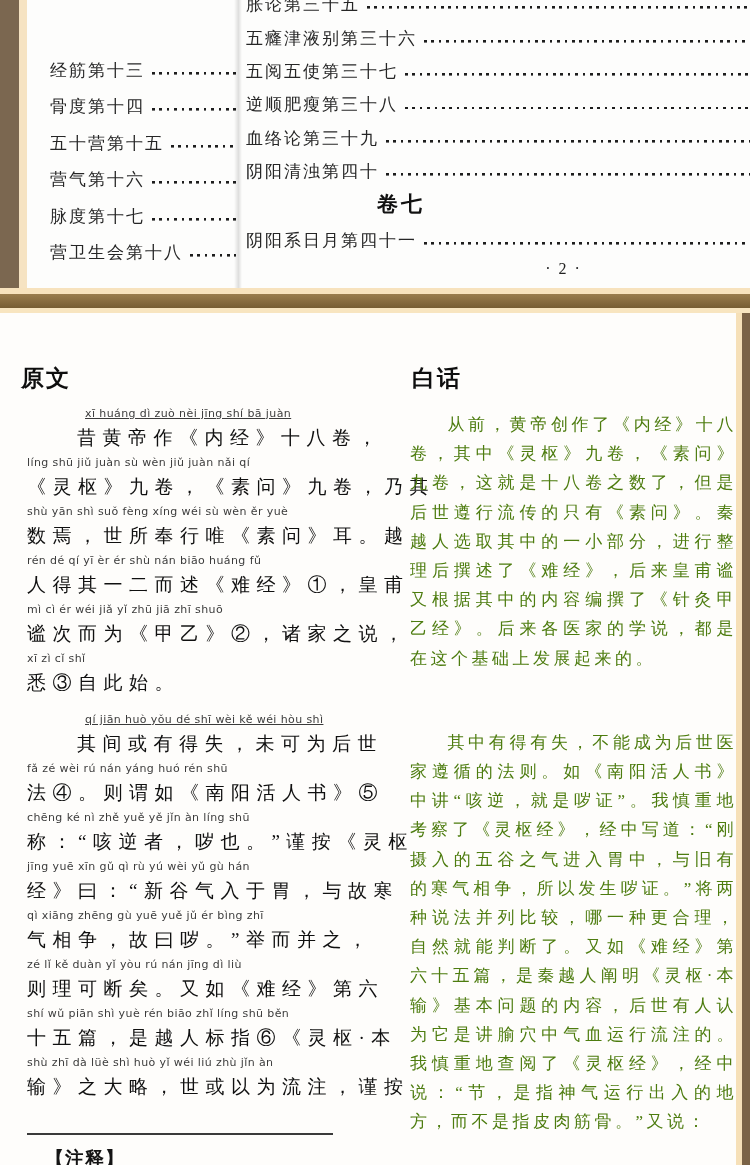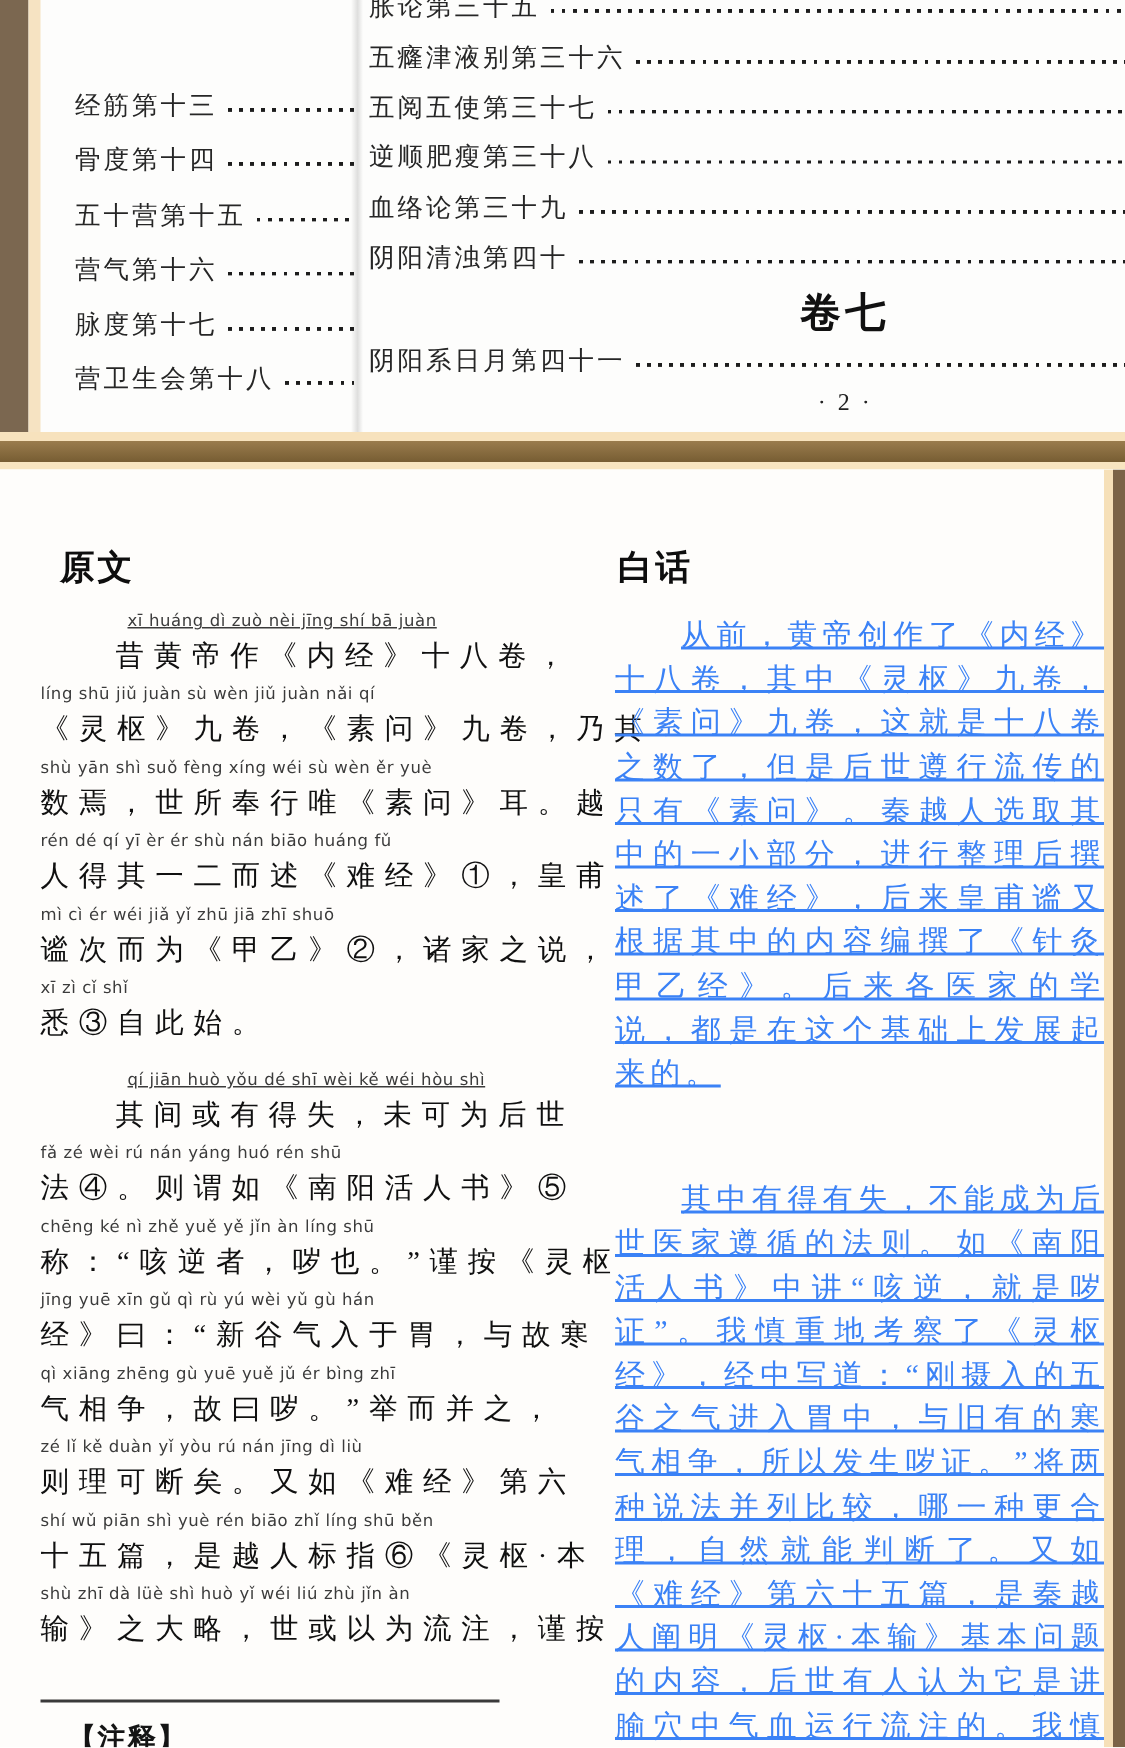--- a/index.html
+++ b/index.html
@@ -22,53 +22,53 @@
   .toc-right-after .toc-row { height:33.4px; }
 
   .toc-row { display:flex; align-items:center; overflow:hidden; }
   .toc-label { white-space:nowrap; font-size:17px; letter-spacing:2px; color:#262626; }
   .toc-leader { flex:1; height:3px; margin-left:7px; margin-top:6px;
                 background-image:repeating-linear-gradient(to right,#1d1d1d 0 2.6px, transparent 2.6px 7.4px);
                 background-repeat:repeat-x; background-position:left center; background-size:auto 2.6px;
                 background-clip:content-box; }
 
   .volume-header { position:absolute; left:246px; top:190px; width:504px; padding-left:131px;
-                   text-align:center; font-family:"DejaVu Sans","Liberation Sans",sans-serif;
-                   font-weight:bold; font-size:27px; letter-spacing:3px; color:#111; }
+                   font-family:"DejaVu Sans","Liberation Sans",sans-serif;
+                   font-weight:bold; font-size:21px; letter-spacing:3px; color:#111; }
   .toc-page-number { position:absolute; left:246px; top:260px; width:504px; padding-left:131px;
                      text-align:center; font-size:16px; color:#222; letter-spacing:2px; }
 
   
   .sep-cream-top    { position:absolute; left:0; top:288px; width:750px; height:6px; background:#f7e2bd; }
   .sep-band         { position:absolute; left:0; top:294px; width:750px; height:14px;
                       background:linear-gradient(#9a7c4d,#775d33); }
   .sep-cream-bottom { position:absolute; left:0; top:308px; width:750px; height:5px; background:#f8e5c0; }
 
   
   .content-page { position:absolute; left:0; top:313px; width:750px; height:852px; background:#fefdfb; overflow:hidden; }
   .right-cream  { position:absolute; right:8px; top:0; width:6px; height:852px; background:#f6e0b8; }
   .right-spine  { position:absolute; right:0; top:0; width:8px; height:852px; background:#7b6347; }
 
   .col-heading { position:absolute; font-family:"DejaVu Sans","Liberation Sans",sans-serif;
                  font-weight:bold; font-size:23px; color:#0e0e0e; letter-spacing:2px; }
-  .orig-heading { left:40px; top:50px;text-align:center; }
+  .orig-heading { left:21px; top:50px;text-align:center; }
   .vern-heading { left:412px; top:50px; }
 
   .original-column { position:absolute; left:27px; top:93px; width:362px; }
   .orig-para + .orig-para { margin-top:12px; }
   .orig-line { height:49px; overflow:visible; }
   .pinyin { font-family:"DejaVu Sans","Liberation Sans",sans-serif; font-size:11px; height:15px;
             line-height:15px; color:#3b3b3b; letter-spacing:0.4px; white-space:nowrap; }
   .hanzi  { font-size:19px; line-height:33px; letter-spacing:6.5px; color:#101010; white-space:nowrap; }
   .orig-line.indent .pinyin { padding-left:58px;text-decoration:underline; }
   .orig-line.indent .hanzi  { padding-left:50px; }
 
   .vernacular-column { position:absolute; left:410px; top:97px; width:327px; }
-  .vern-para { font-size:20px; line-height:29.2px; letter-spacing:3.5px; color:#3b82f6;
-               text-align:justify; text-indent:2.2em;text-decoration:underline; }
+  .vern-para { font-size:17px; line-height:29.2px; letter-spacing:3.5px; color:#4d7c0f;
+               text-align:justify; text-indent:2.2em; }
   .vern-para + .vern-para { margin-top:55px; }
 
   .notes-divider { position:absolute; left:27px; top:820px; width:306px; border-top:2px solid #3a3a3a; }
   .notes-heading { position:absolute; left:45px; top:833px; font-family:"DejaVu Sans","Liberation Sans",sans-serif;
                    font-weight:bold; font-size:19px; letter-spacing:1px; color:#141414; }
 </style>
 </head>
 <body>
 
 <div class="stage">

